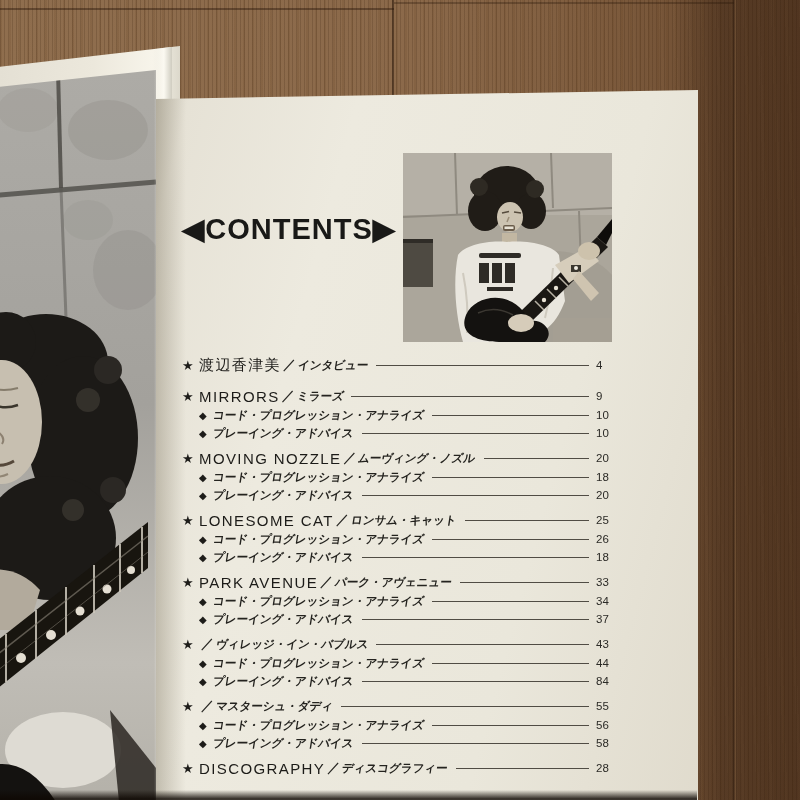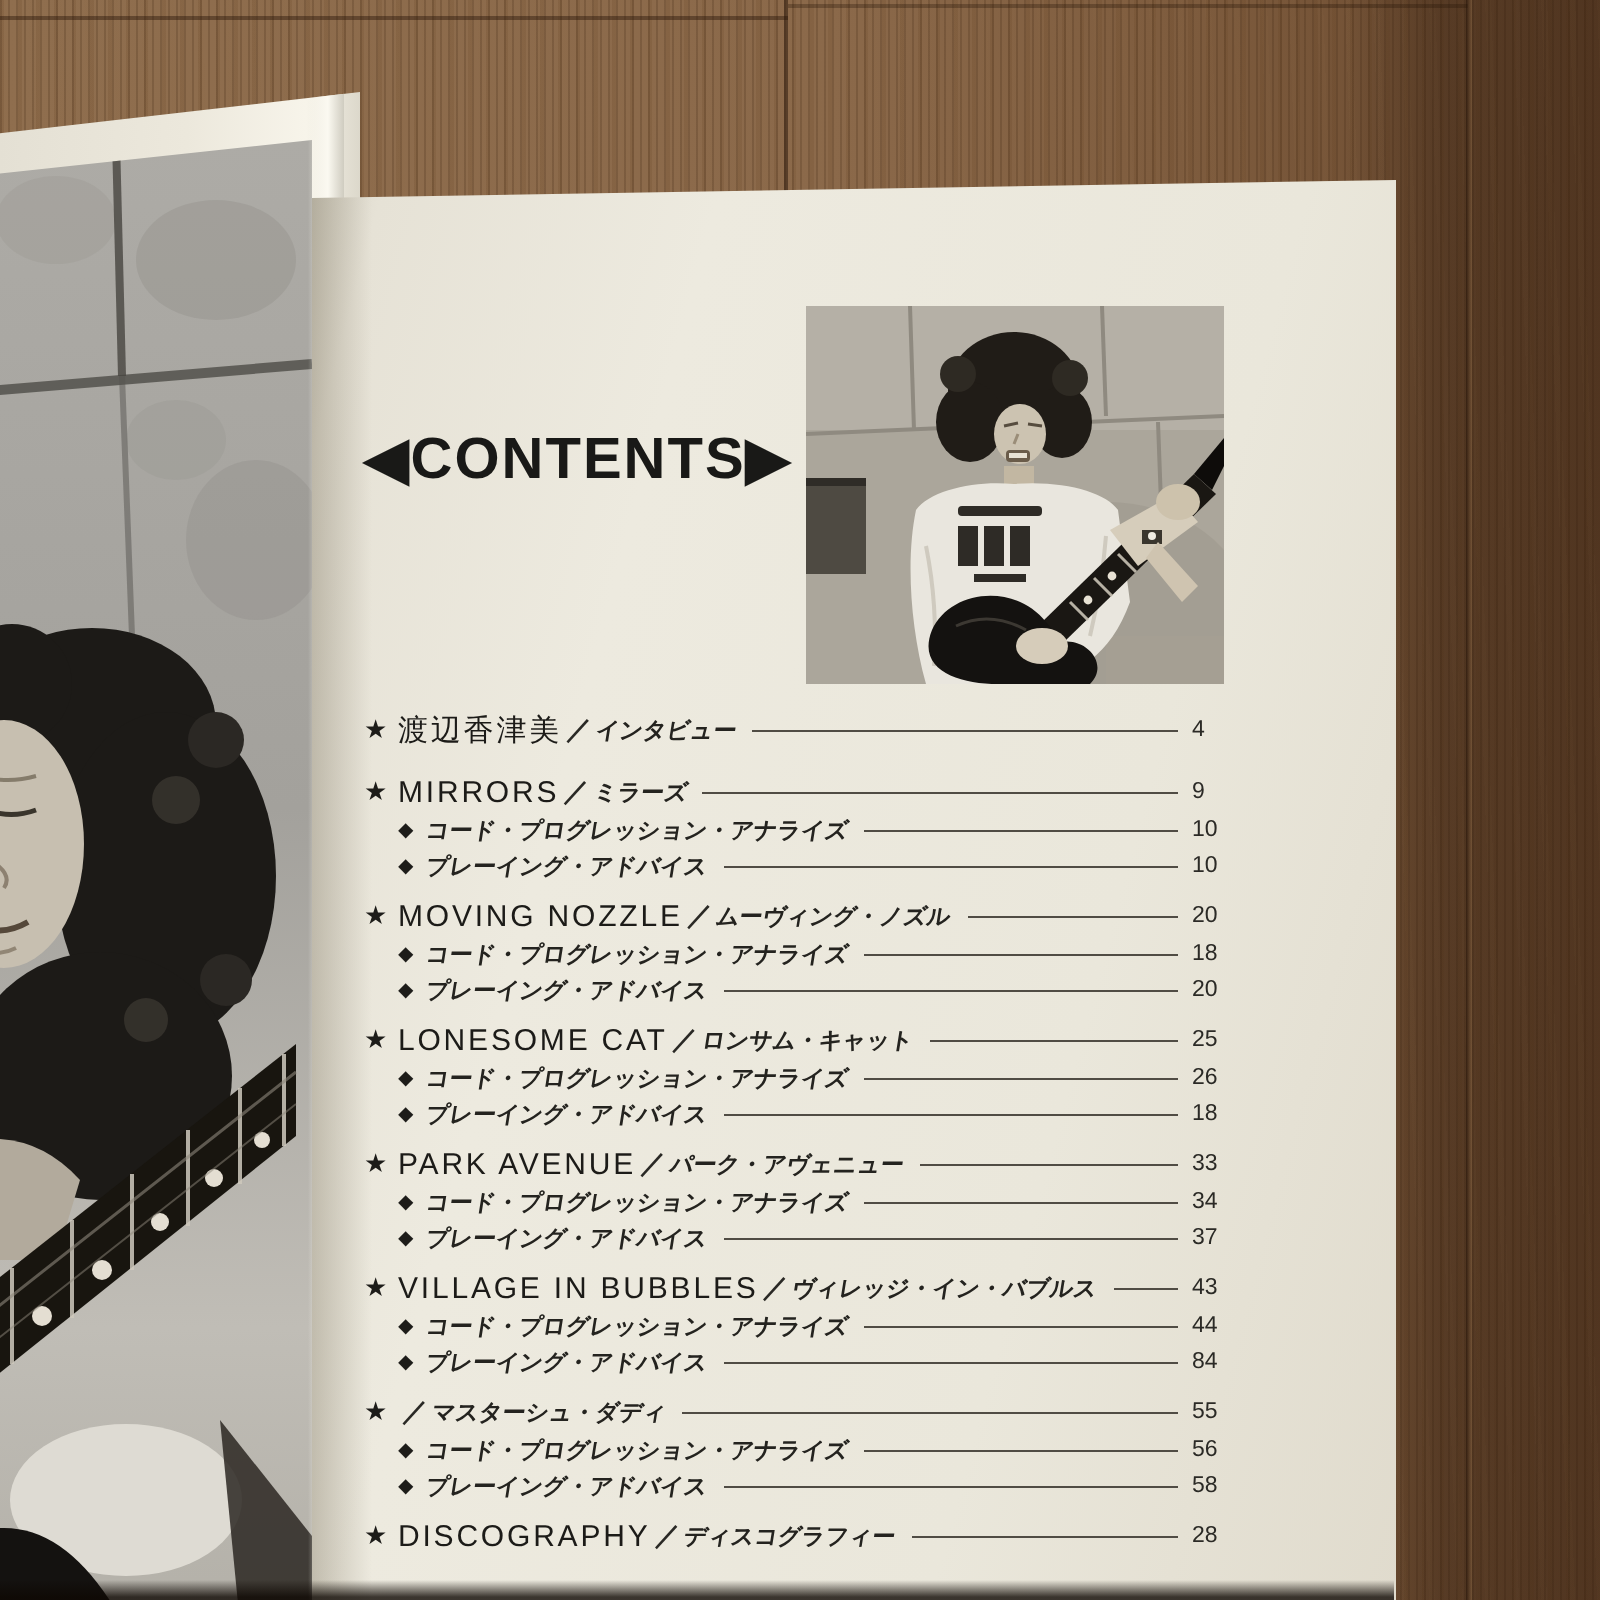--- a/index.html
+++ b/index.html
@@ -317,21 +317,20 @@
         <div class="toc-row sub">
           <span class="bullet diamond">◆</span>
           <span class="t-kana">プレーイング・アドバイス</span>
           <span class="leader"></span>
           <span class="pagenum">37</span>
         </div>
       </div>
       <div class="toc-section">
         <div class="toc-row main">
           <span class="bullet star">★</span>
-          <span class="t-title">VILLAGE IN BUBBLES</span>
           <span class="t-sep">／</span>
           <span class="t-kana">ヴィレッジ・イン・バブルス</span>
           <span class="leader"></span>
           <span class="pagenum">43</span>
         </div>
         <div class="toc-row sub">
           <span class="bullet diamond">◆</span>
           <span class="t-kana">コード・プログレッション・アナライズ</span>
           <span class="leader"></span>
           <span class="pagenum">44</span>

